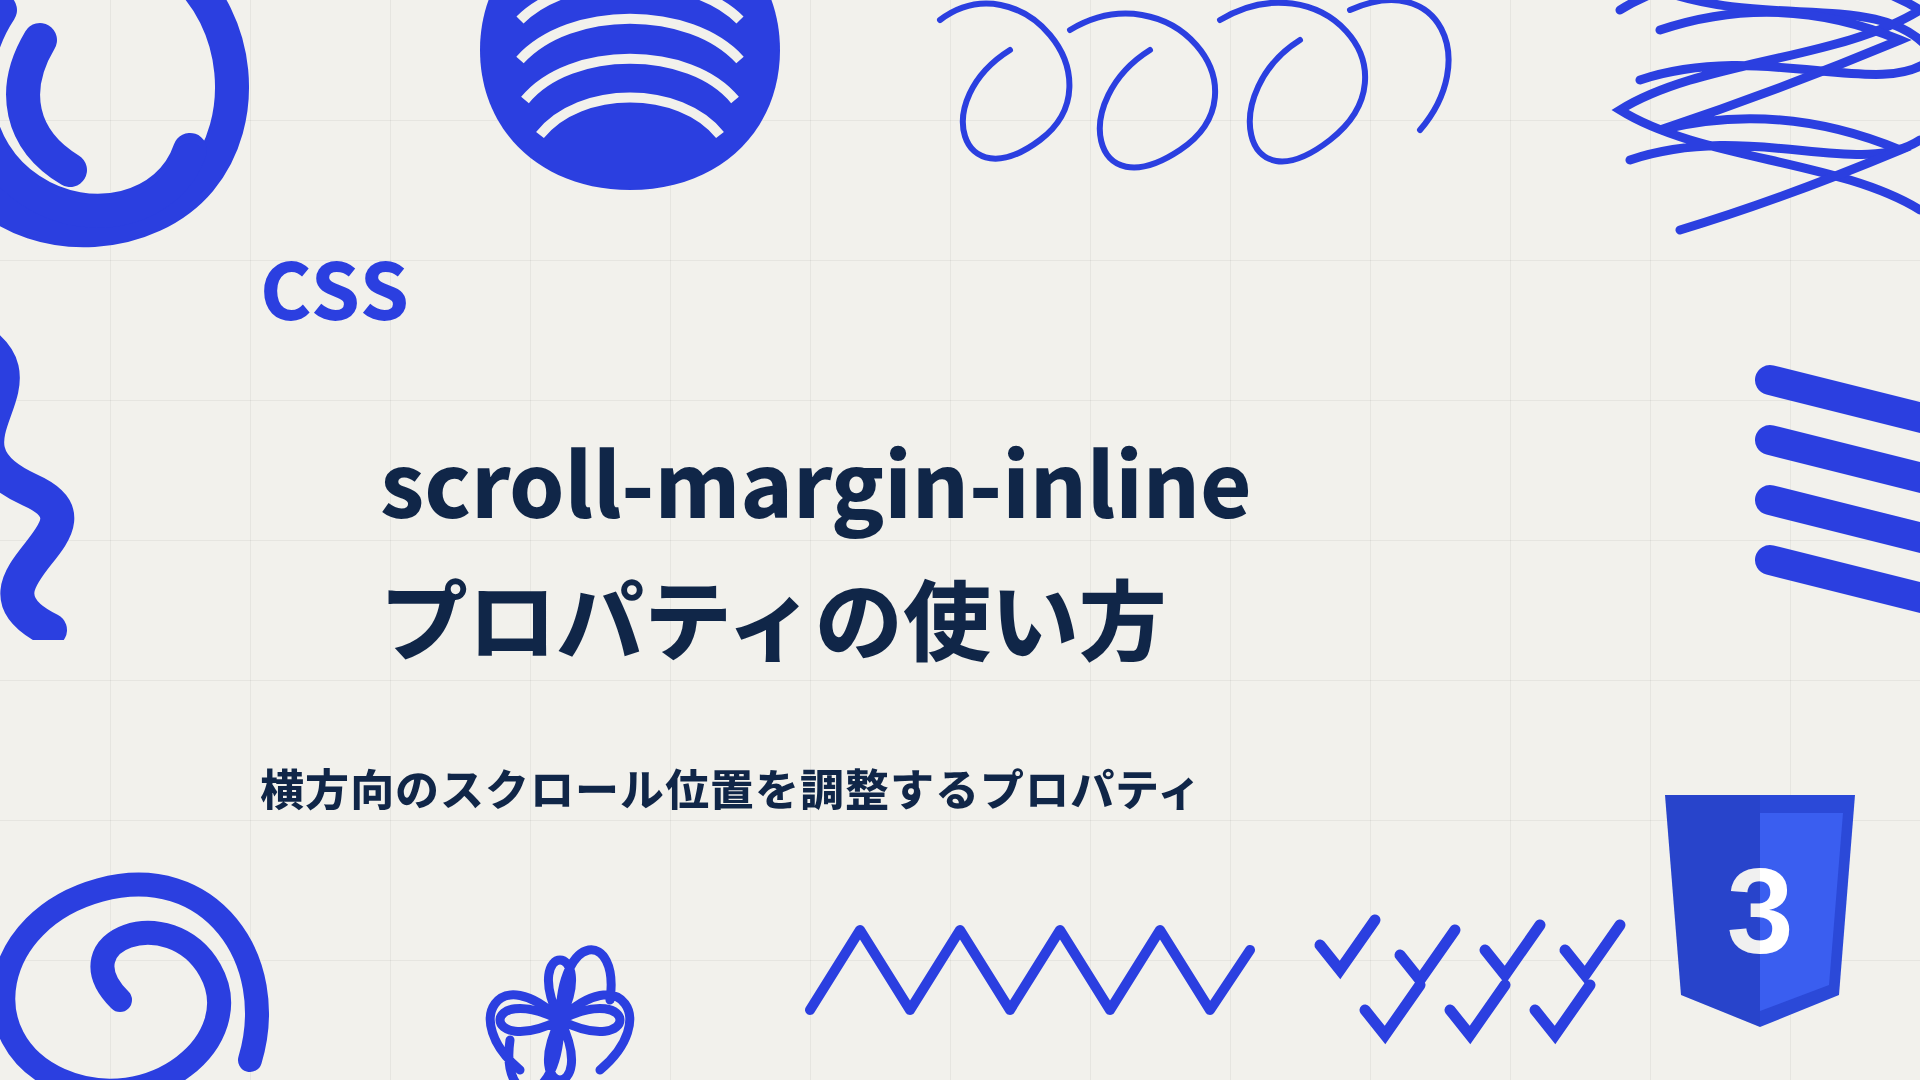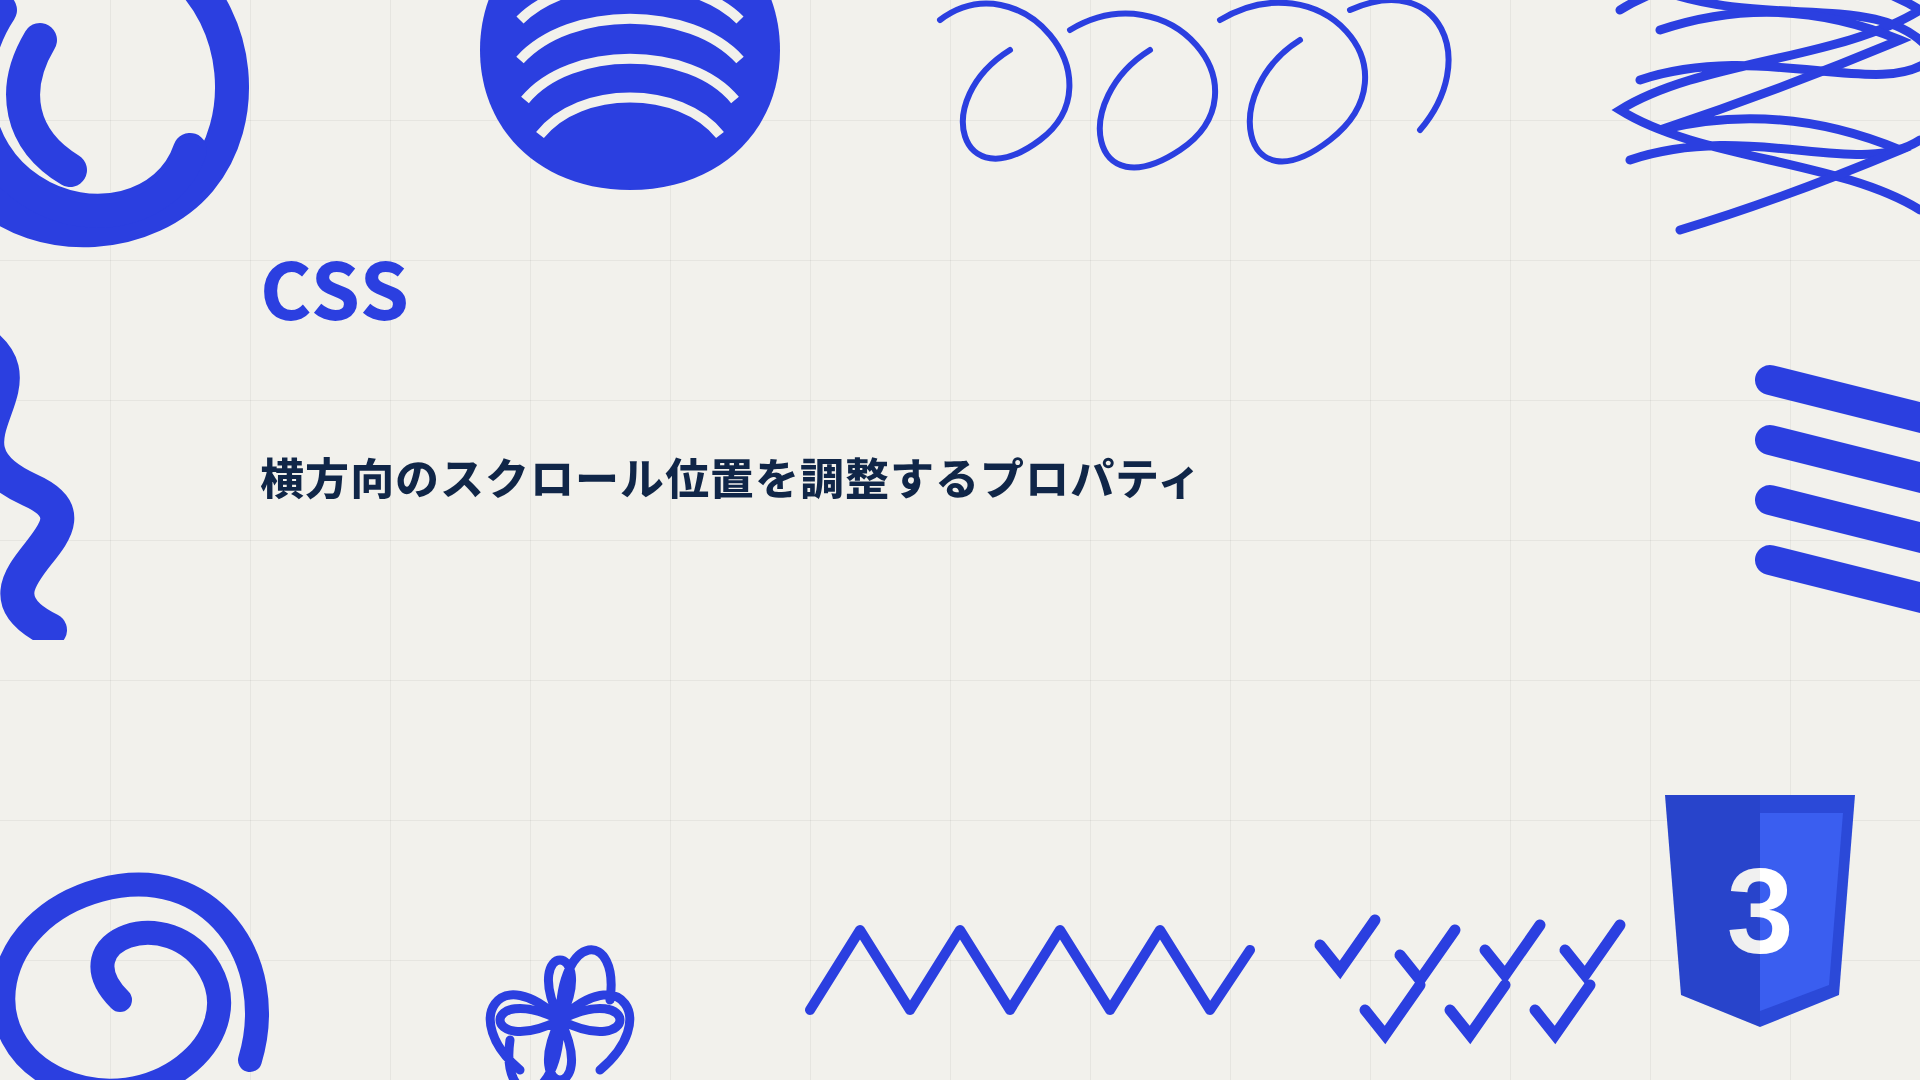--- a/index.html
+++ b/index.html
@@ -18,21 +18,20 @@
     background-size: 140px 140px;
     background-position: -30px -20px;
   }
   .content {
     position: absolute;
     top: 0; left: 0; right: 0; bottom: 0;
     display: flex;
     flex-direction: column;
     align-items: flex-start;
     padding: 230px 0 0 260px;
-    gap: 32px;
   }
   .category {
     color: #2b3fe0;
     font-size: 78px;
     font-weight: 800;
     letter-spacing: 2px;
     margin-bottom: 70px;
   }
   .title {
     color: #102648;
@@ -152,20 +151,24 @@
       <path d="M255 40 L 275 65 L 310 15"></path>
       <path d="M55 100 L 75 125 L 110 75"></path>
       <path d="M140 100 L 160 125 L 195 75"></path>
       <path d="M225 100 L 245 125 L 280 75"></path>
     </g>
   </svg>
 </div>
 
 <div class="content">
   <div class="category">CSS</div>
+  <div class="title">
+    <div>scroll-margin-inline</div>
+    <div>プロパティの使い方</div>
+  </div>
   <div class="subtitle">横方向のスクロール位置を調整するプロパティ</div>
 </div>
 
 <div class="css3-badge">
   <svg class="shield" viewBox="0 0 210 240">
     <polygon points="10,0 200,0 184,200 105,232 26,200" fill="#2b49d8"></polygon>
     <polygon points="105,18 188,18 174,190 105,216" fill="#3a5ef0"></polygon>
     <g fill="#ffffff">
       <text x="105" y="158" text-anchor="middle" font-family="Arial Black, Arial, sans-serif" font-size="120" font-weight="900">3</text>
     </g>

